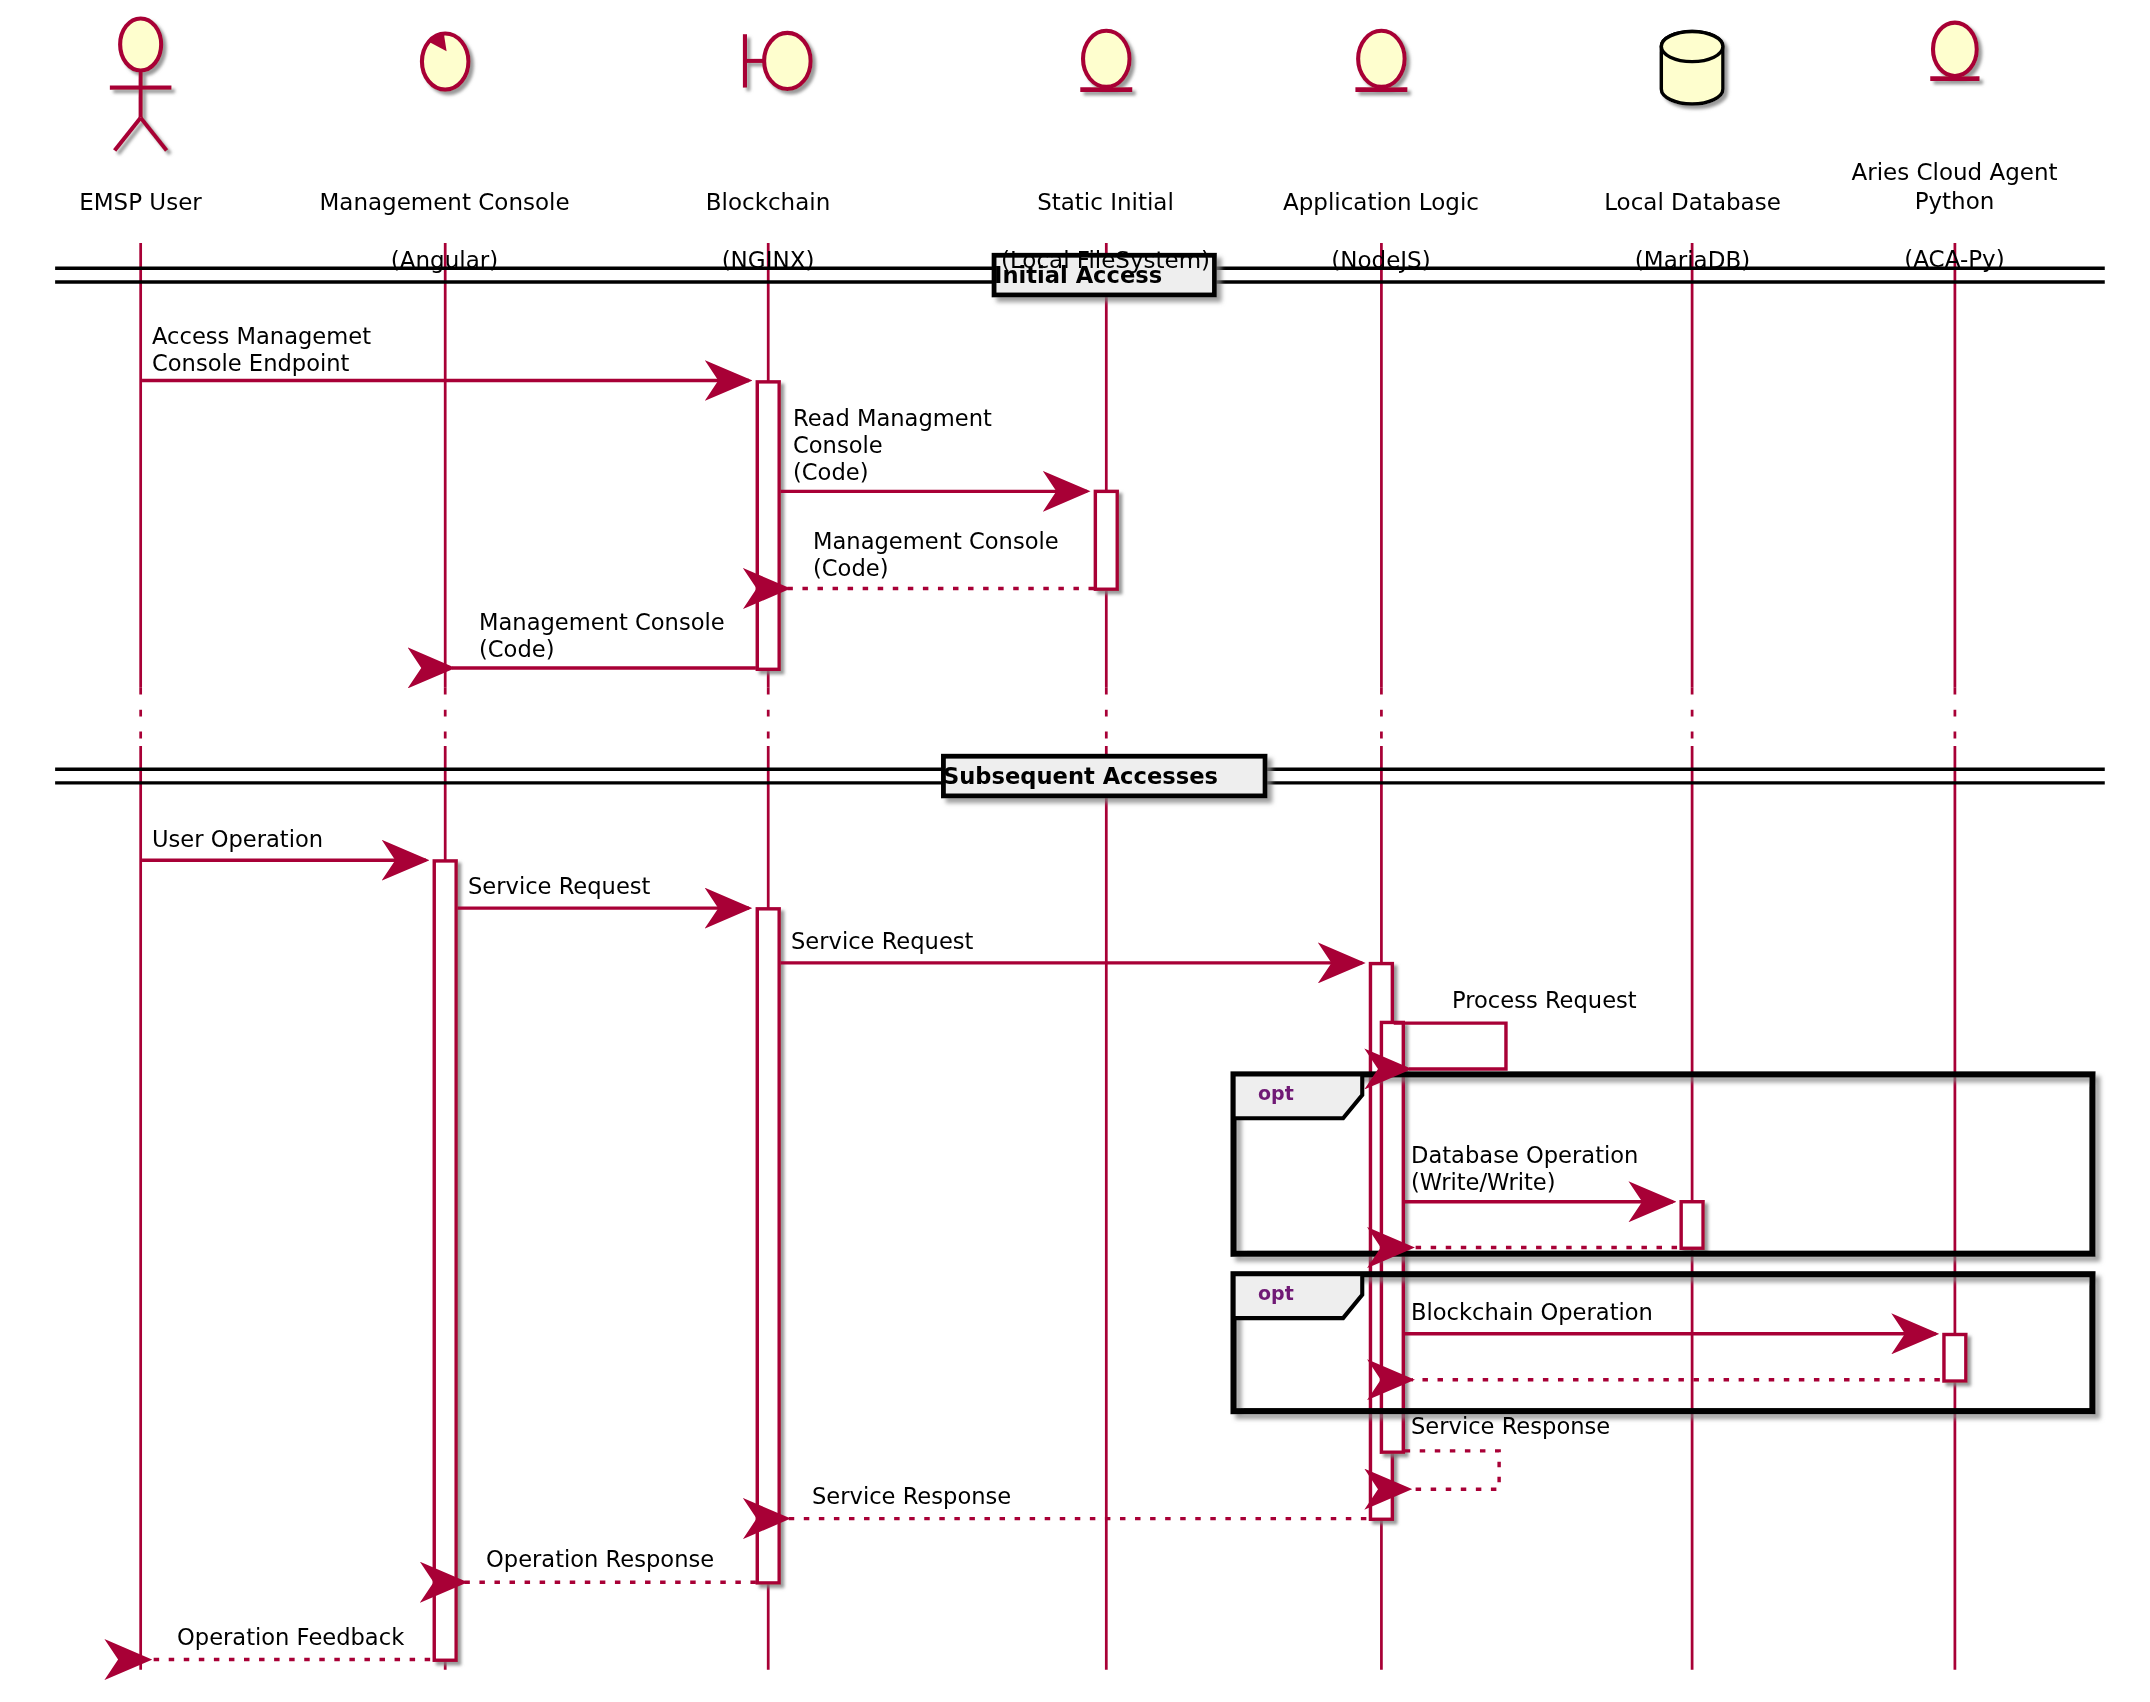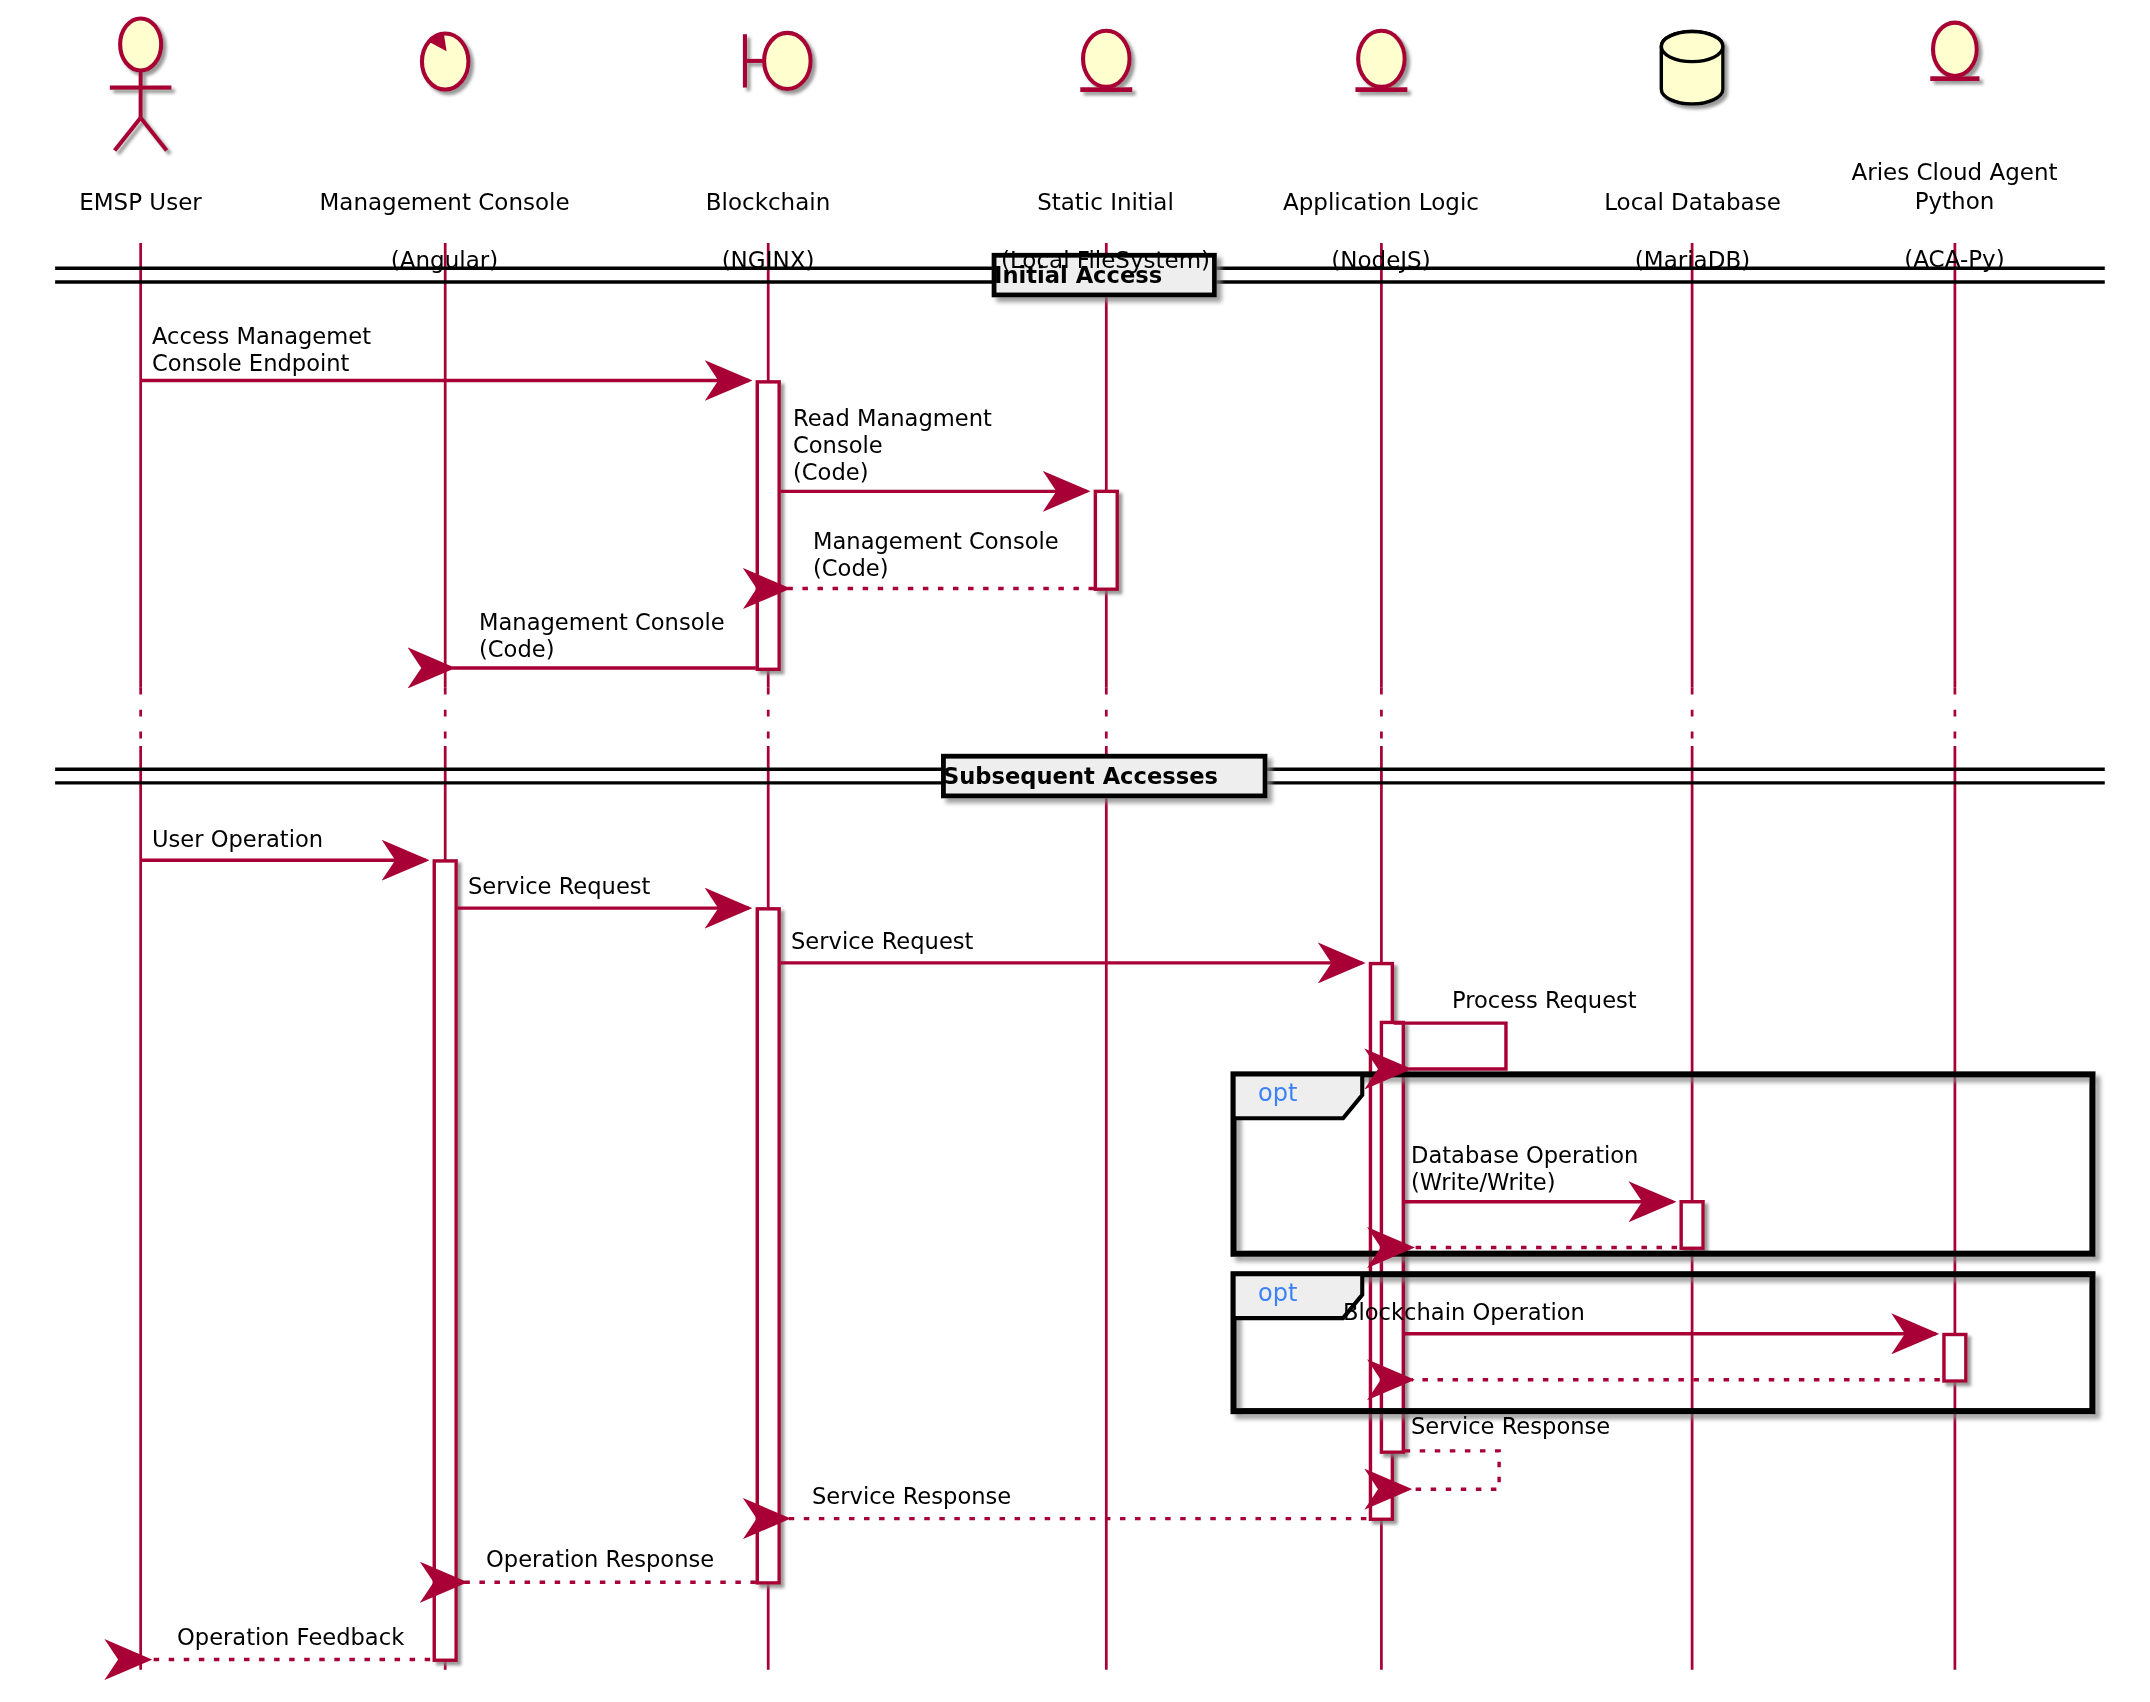--- a/index.html
+++ b/index.html
@@ -15,23 +15,23 @@
     position:absolute;color:#000;
     font-family:"DejaVu Sans","Liberation Sans",sans-serif;
     font-size:22.6px;line-height:27px;white-space:pre-line;
   }
   .div-label{
     position:absolute;color:#000;font-weight:bold;
     font-family:"DejaVu Sans","Liberation Sans",sans-serif;
     font-size:22.6px;line-height:26px;
   }
   .opt-label{
-    position:absolute;color:#3b82f6;font-weight:normal;
-    font-family:"DejaVu Sans","Liberation Sans",sans-serif;
-    font-size:24px;line-height:23px;
+    position:absolute;color:#701a75;font-weight:bold;
+    font-family:"DejaVu Sans","Liberation Sans",sans-serif;
+    font-size:19px;line-height:23px;
   }
 </style>
 </head>
 <body>
 
 <div id="stage">
 
   <svg width="2151" height="1702" viewBox="0 0 3142 2487">
     <defs>
       <marker id="ah" viewBox="0 0 14 12" refX="13" refY="6" markerWidth="14" markerHeight="12" orient="auto">
@@ -220,20 +220,20 @@
   <div class="msg-label" style="left:813px;top:528px;">Management Console
 (Code)</div>
   <div class="msg-label" style="left:479px;top:609px;">Management Console
 (Code)</div>
   <div class="msg-label" style="left:152px;top:826px;">User Operation</div>
   <div class="msg-label" style="left:468px;top:873px;">Service Request</div>
   <div class="msg-label" style="left:791px;top:928px;">Service Request</div>
   <div class="msg-label" style="left:1420px;top:987px;margin-left:32px;">Process Request</div>
   <div class="msg-label" style="left:1411px;top:1142px;">Database Operation
 (Write/Write)</div>
-  <div class="msg-label" style="left:1343px;top:1299px;">Blockchain Operation</div>
+  <div class="msg-label" style="left:1411px;top:1299px;">Blockchain Operation</div>
   <div class="msg-label" style="left:1411px;top:1413px;">Service Response</div>
   <div class="msg-label" style="left:812px;top:1483px;">Service Response</div>
   <div class="msg-label" style="left:486px;top:1546px;">Operation Response</div>
   <div class="msg-label" style="left:177px;top:1624px;">Operation Feedback</div>
 
 </div>
 
 
 </body></html>

